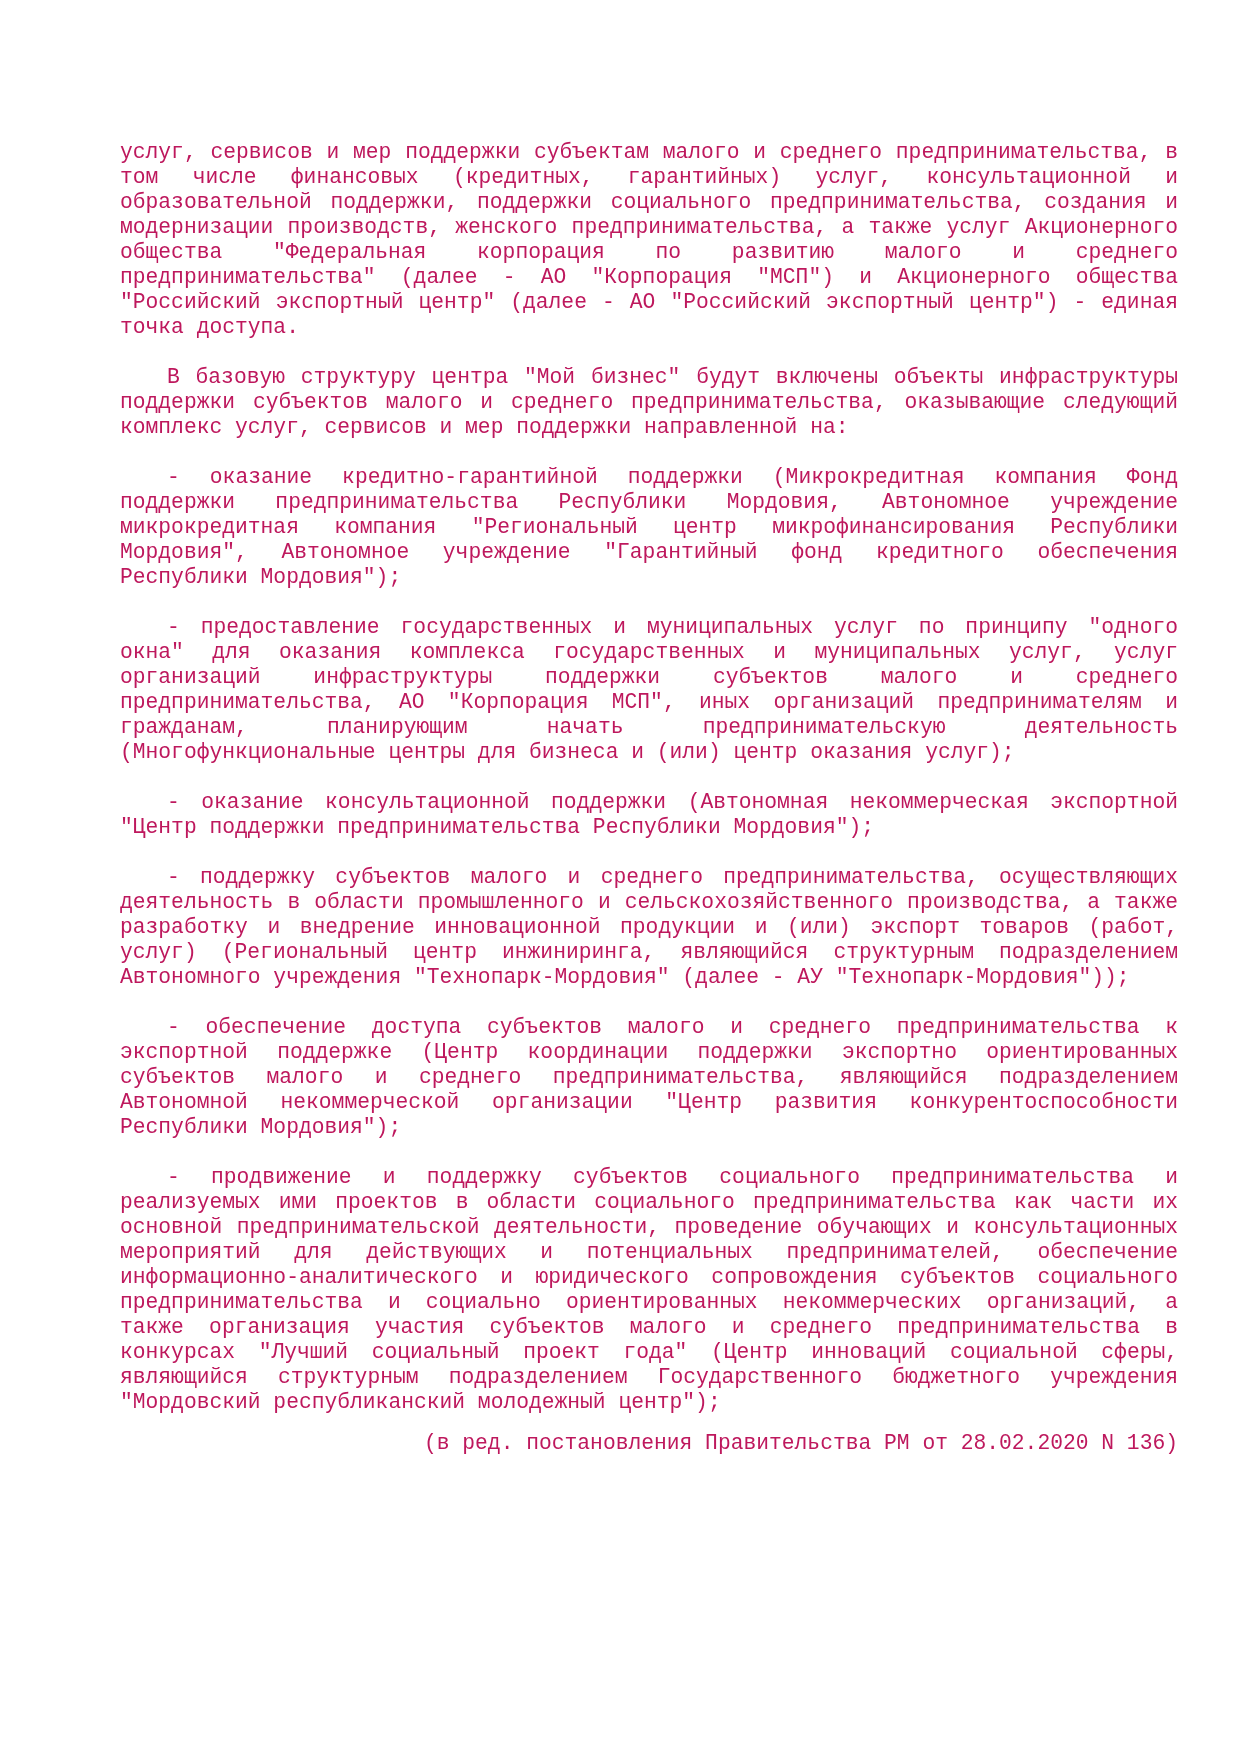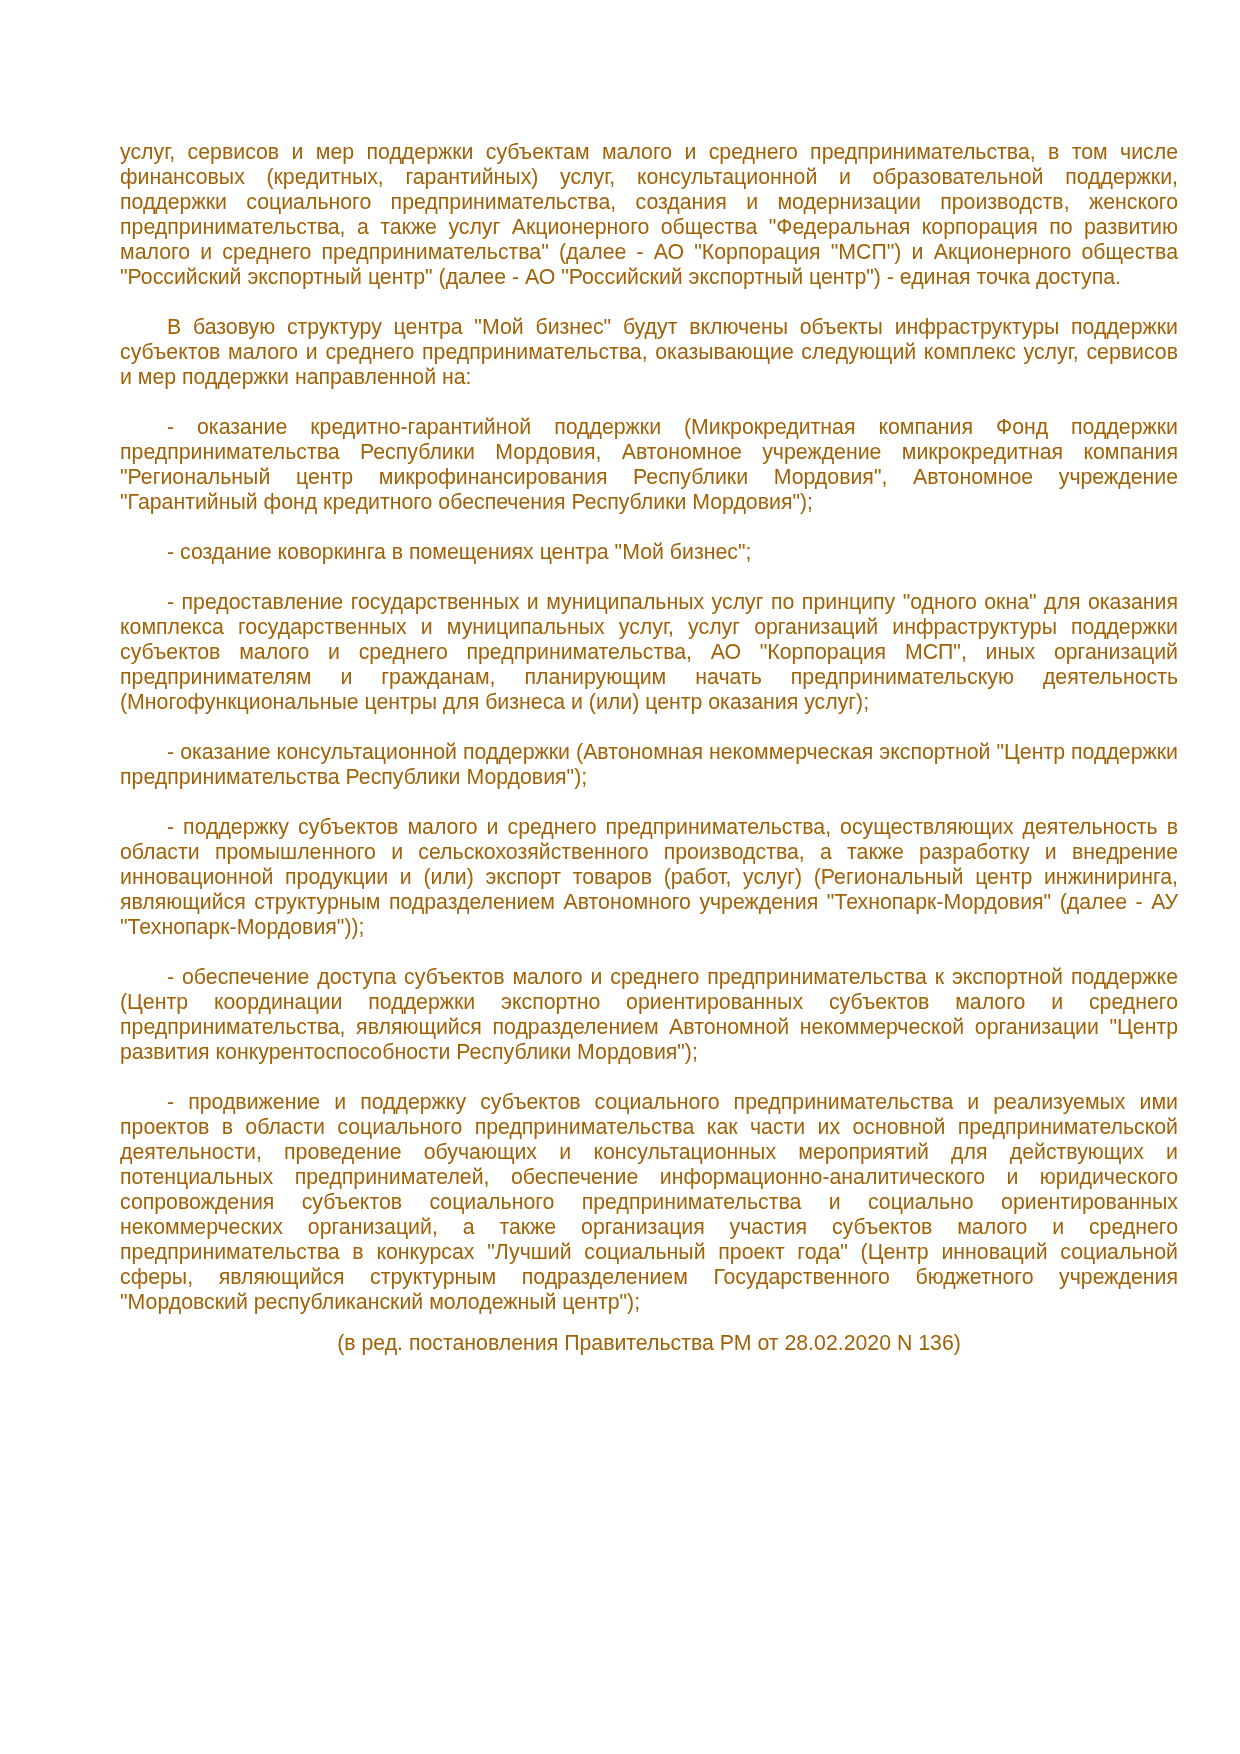--- a/index.html
+++ b/index.html
@@ -11,49 +11,48 @@
       width: 1240px;
       height: 1754px;
       position: relative;
       overflow: hidden;
     }
     .page {
       position: absolute;
       left: 120px;
       top: 140px;
       width: 1058px;
-      font-family: Liberation Sans, sans-serif;
+      font-family: Liberation Mono, monospace;
       font-size: 21.3px;
       line-height: 25px;
-      color: #a16207;
+      color: #be185d;
     }
     .para {
       margin: 0 0 25px 0;
       text-align: justify;
       text-align-last: left;
       hyphens: none;
     }
     .para.indent {
       text-indent: 47px;
     }
     .para.tight {
       margin-bottom: 16px;
     }
     .note {
       margin: 0;
-      text-align: center;
+      text-align: right;
     }
   </style>
 </head>
 <body>
 
 <div class="page">
   <p class="para">услуг, сервисов и мер поддержки субъектам малого и среднего предпринимательства, в том числе финансовых (кредитных, гарантийных) услуг, консультационной и образовательной поддержки, поддержки социального предпринимательства, создания и модернизации производств, женского предпринимательства, а также услуг Акционерного общества "Федеральная корпорация по развитию малого и среднего предпринимательства" (далее - АО "Корпорация "МСП") и Акционерного общества "Российский экспортный центр" (далее - АО "Российский экспортный центр") - единая точка доступа.</p>
   <p class="para indent">В базовую структуру центра "Мой бизнес" будут включены объекты инфраструктуры поддержки субъектов малого и среднего предпринимательства, оказывающие следующий комплекс услуг, сервисов и мер поддержки направленной на:</p>
   <p class="para indent">- оказание кредитно-гарантийной поддержки (Микрокредитная компания Фонд поддержки предпринимательства Республики Мордовия, Автономное учреждение микрокредитная компания "Региональный центр микрофинансирования Республики Мордовия", Автономное учреждение "Гарантийный фонд кредитного обеспечения Республики Мордовия");</p>
-  <p class="para indent">- создание коворкинга в помещениях центра "Мой бизнес";</p>
   <p class="para indent">- предоставление государственных и муниципальных услуг по принципу "одного окна" для оказания комплекса государственных и муниципальных услуг, услуг организаций инфраструктуры поддержки субъектов малого и среднего предпринимательства, АО "Корпорация МСП", иных организаций предпринимателям и гражданам, планирующим начать предпринимательскую деятельность (Многофункциональные центры для бизнеса и (или) центр оказания услуг);</p>
   <p class="para indent">- оказание консультационной поддержки (Автономная некоммерческая экспортной "Центр поддержки предпринимательства Республики Мордовия");</p>
   <p class="para indent">- поддержку субъектов малого и среднего предпринимательства, осуществляющих деятельность в области промышленного и сельскохозяйственного производства, а также разработку и внедрение инновационной продукции и (или) экспорт товаров (работ, услуг) (Региональный центр инжиниринга, являющийся структурным подразделением Автономного учреждения "Технопарк-Мордовия" (далее - АУ "Технопарк-Мордовия"));</p>
   <p class="para indent">- обеспечение доступа субъектов малого и среднего предпринимательства к экспортной поддержке (Центр координации поддержки экспортно ориентированных субъектов малого и среднего предпринимательства, являющийся подразделением Автономной некоммерческой организации "Центр развития конкурентоспособности Республики Мордовия");</p>
   <p class="para indent tight">- продвижение и поддержку субъектов социального предпринимательства и реализуемых ими проектов в области социального предпринимательства как части их основной предпринимательской деятельности, проведение обучающих и консультационных мероприятий для действующих и потенциальных предпринимателей, обеспечение информационно-аналитического и юридического сопровождения субъектов социального предпринимательства и социально ориентированных некоммерческих организаций, а также организация участия субъектов малого и среднего предпринимательства в конкурсах "Лучший социальный проект года" (Центр инноваций социальной сферы, являющийся структурным подразделением Государственного бюджетного учреждения "Мордовский республиканский молодежный центр");</p>
   <p class="note">(в ред. постановления Правительства РМ от 28.02.2020 N 136)</p>
 </div>
 
 </body></html>

